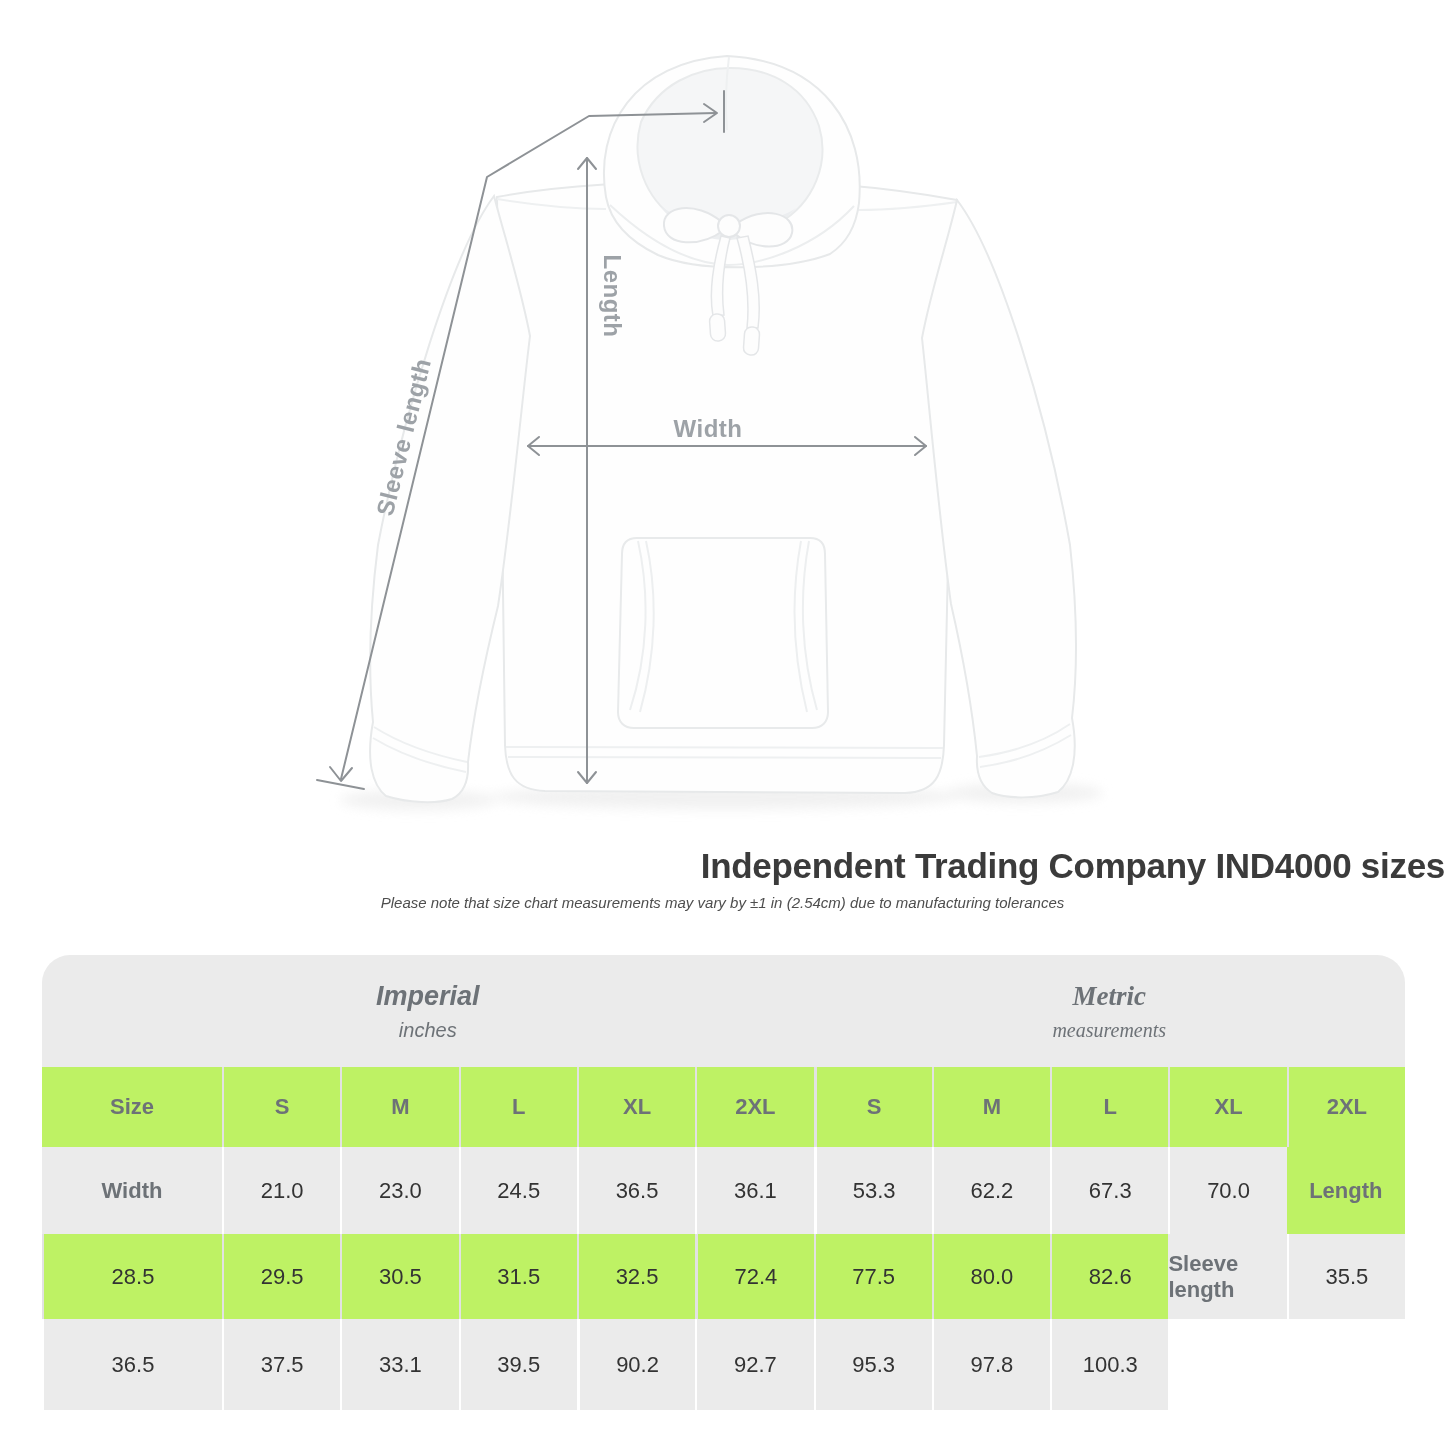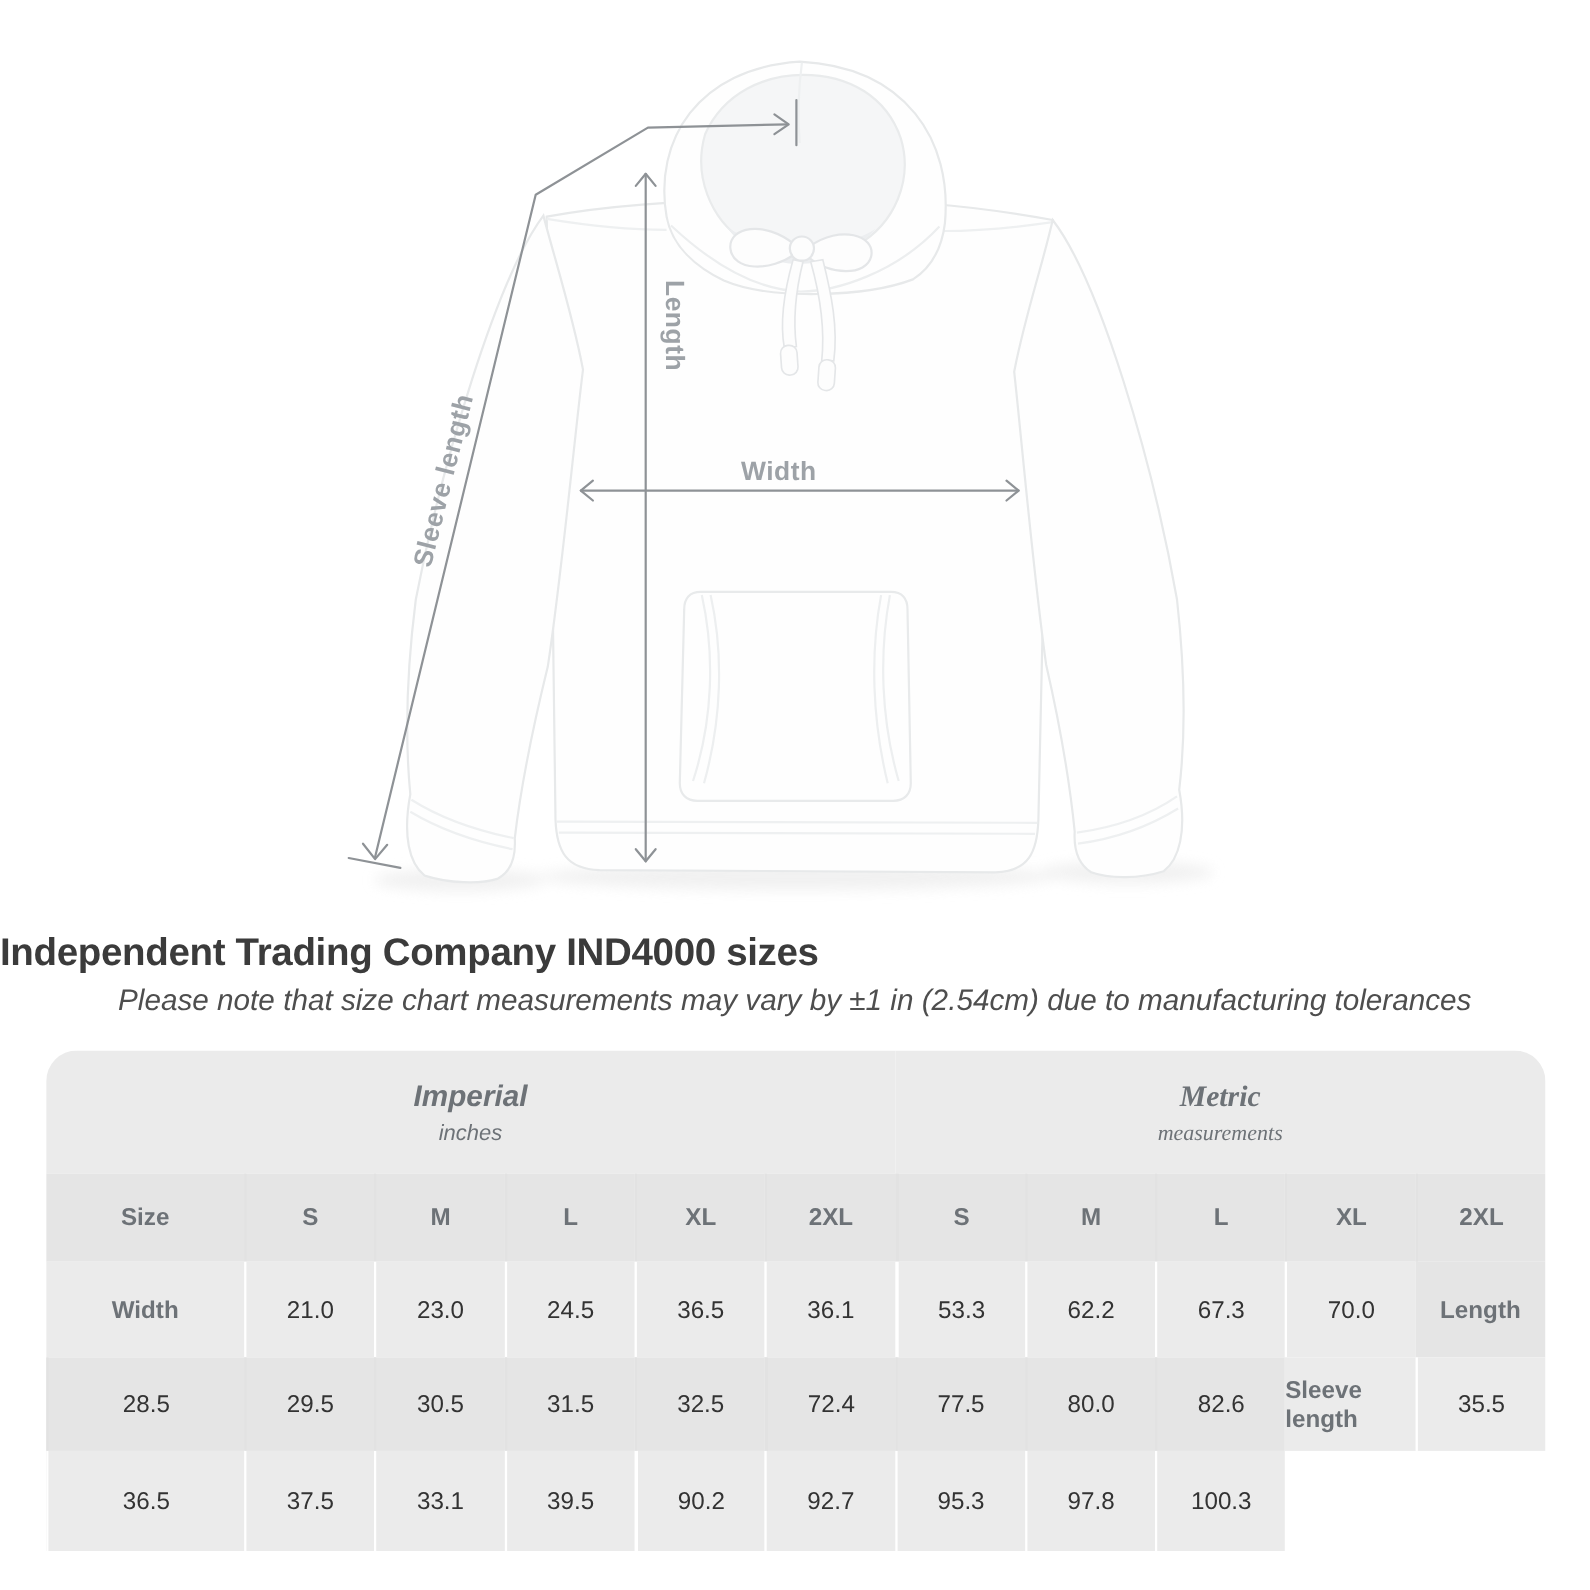--- a/index.html
+++ b/index.html
@@ -11,45 +11,45 @@
   .diagram{position:absolute;left:0;top:0;width:1445px;height:850px;}
   .diagram svg{position:absolute;left:0;top:0;}
   .dim-label{
     position:absolute;font-weight:bold;font-size:24px;color:#9da2a7;
     letter-spacing:.5px;white-space:nowrap;transform:translate(-50%,-50%);
   }
   .dim-label.rot90{transform:translate(-50%,-50%) rotate(90deg);}
   .dim-label.rot-sleeve{transform:translate(-50%,-50%) rotate(-76deg);}
   
   .page-title{
-    position:absolute;left:0;top:846px;width:100%;text-align:left;
+    position:absolute;left:0;top:846px;width:100%;text-align:right;
     font-size:35px;font-weight:bold;color:#3b3b3b;letter-spacing:-.3px;
   }
   .page-subtitle{
     position:absolute;left:0;top:894px;width:100%;text-align:center;
-    font-size:27px;font-style:italic;color:#4e4e4e;
+    font-size:15px;font-style:italic;color:#4e4e4e;
   }
   
   .size-table{
     position:absolute;left:42px;top:955px;width:1363px;height:507px;
     display:grid;
     grid-template-columns:180px repeat(10,1fr);
     grid-template-rows:112px 80px 87px 85px 91px;
     border-radius:28px;overflow:hidden;
   }
   .t-group{
     background:#ebebeb;display:flex;flex-direction:column;
     align-items:center;justify-content:center;gap:7px;
   }
   .t-group.g-left{grid-column:1/7;}
   .t-group.g-right{grid-column:7/12;font-family:Liberation Serif, serif;}
   .g-title{font-size:27px;font-weight:bold;font-style:italic;color:#6d7277;}
   .g-sub{font-size:20px;font-style:italic;color:#6d7277;}
   .t-cell{
-    background:#e5e5e5;display:flex;align-items:center;justify-content:center;
+    background:#bef264;display:flex;align-items:center;justify-content:center;
     font-size:22px;color:#333333;
   }
   .t-cell.gray{background:#ebebeb;}
   .t-cell.lbl{font-weight:bold;color:#6d7277;}
   .t-cell.sep{border-left:2px solid #e2e2e2;}
   .t-cell.gray.sep{border-left-color:#ffffff;}
   .t-cell.sep-strong{border-left-width:3px;}
 </style>
 </head>
 <body>

